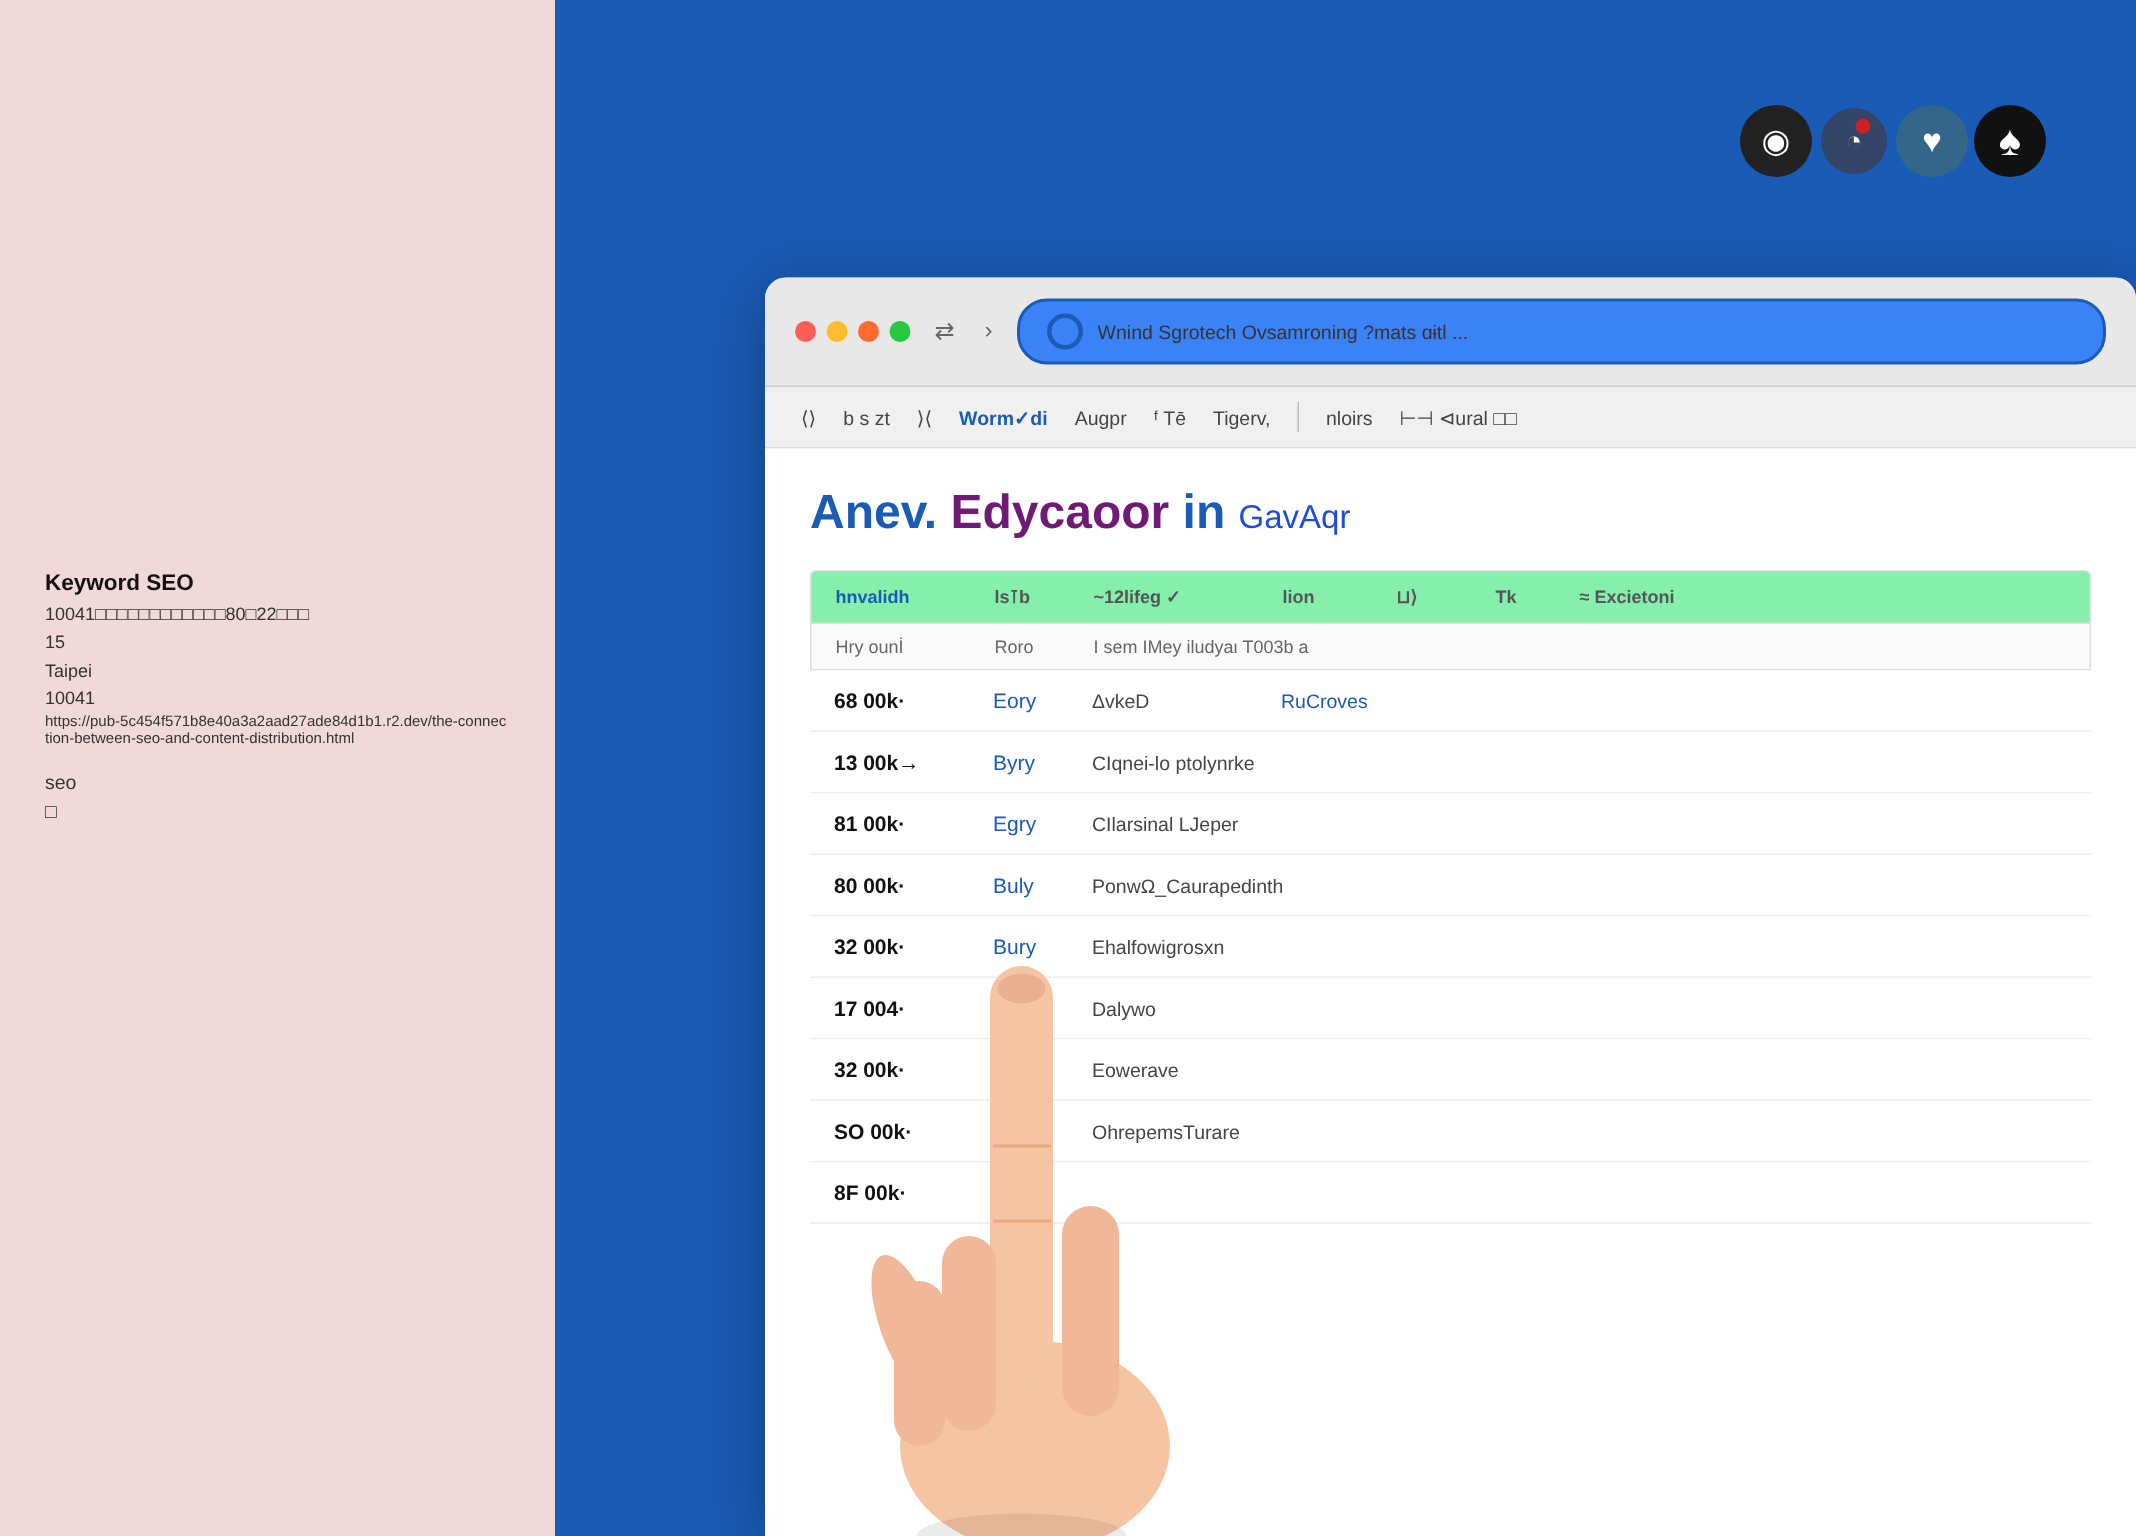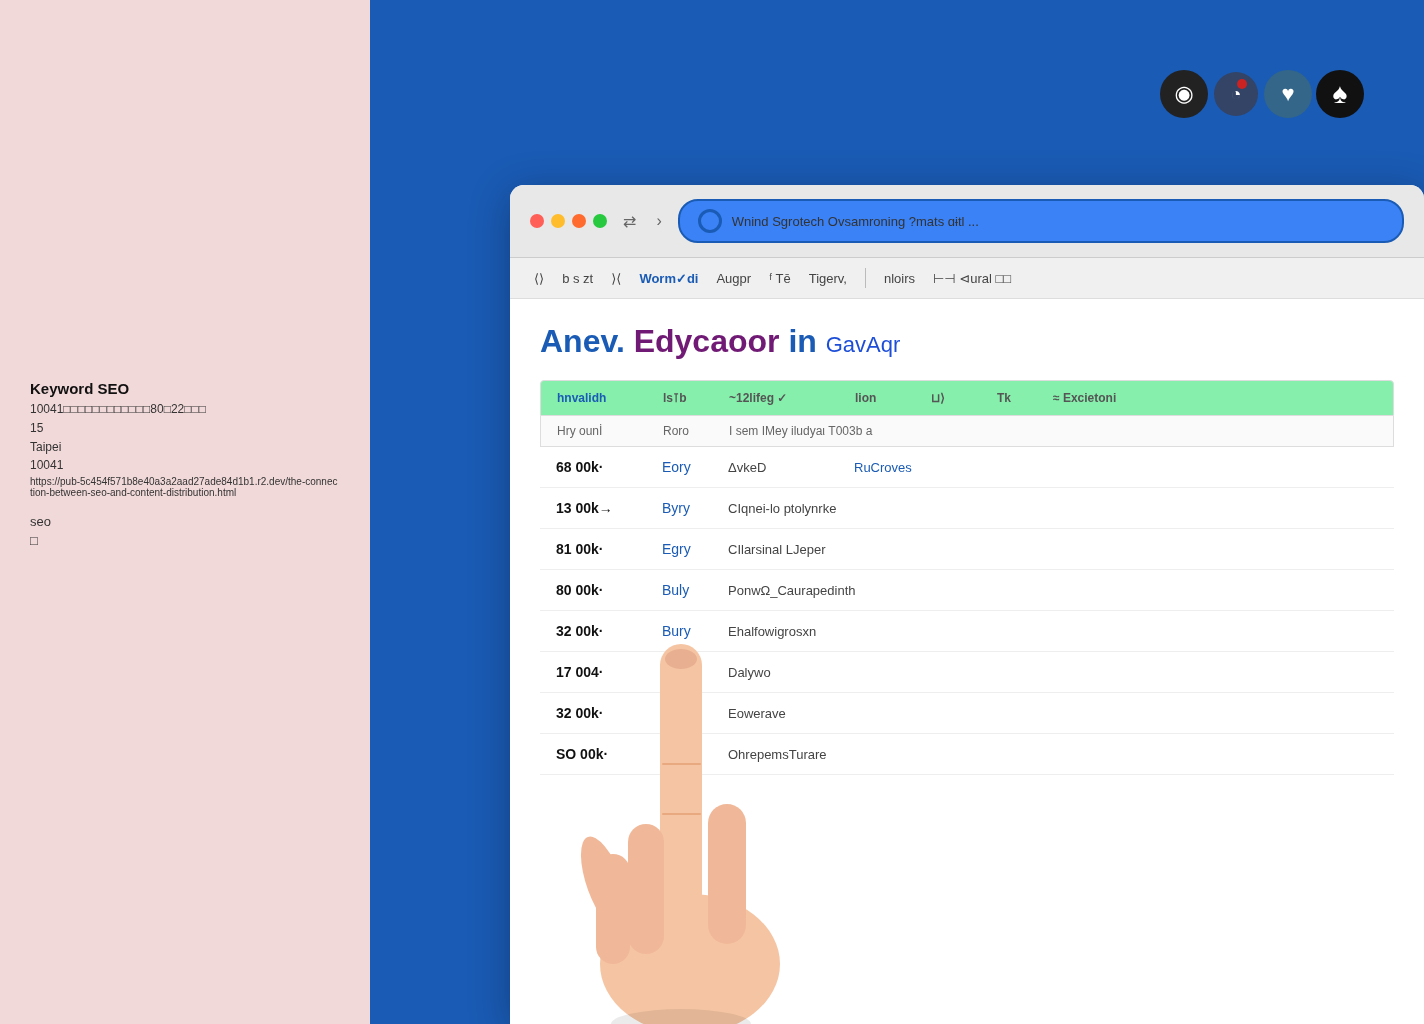--- a/index.html
+++ b/index.html
@@ -311,20 +311,25 @@
         <div class="data-row">
           <span class="vol" style="width:90px;">32 00k·</span>
           <span class="keyword" style="width:50px;">Bory</span>
           <span class="difficulty" style="width:200px;">Eowerave</span>
         </div>
         <div class="data-row">
           <span class="vol" style="width:90px;">SO 00k·</span>
           <span class="keyword" style="width:50px;">Nilly</span>
           <span class="difficulty" style="width:200px;">OhrepemsTurare</span>
         </div>
+        <div class="data-row">
+          <span class="vol" style="width:90px;">8F 00k·</span>
+          <span class="keyword" style="width:50px;"></span>
+          <span class="difficulty" style="width:200px;"></span>
+        </div>
       </div>
 
     </div>
 
     <div style="position:absolute; bottom:0; left:0; width:320px; height:500px; pointer-events:none; overflow:hidden;">
       <svg viewBox="0 0 320 500" width="320" height="500" xmlns="http://www.w3.org/2000/svg">
 
         <g transform="translate(60, 20)">
 
           <ellipse cx="120" cy="420" rx="90" ry="70" fill="#f5c5a3"></ellipse>

